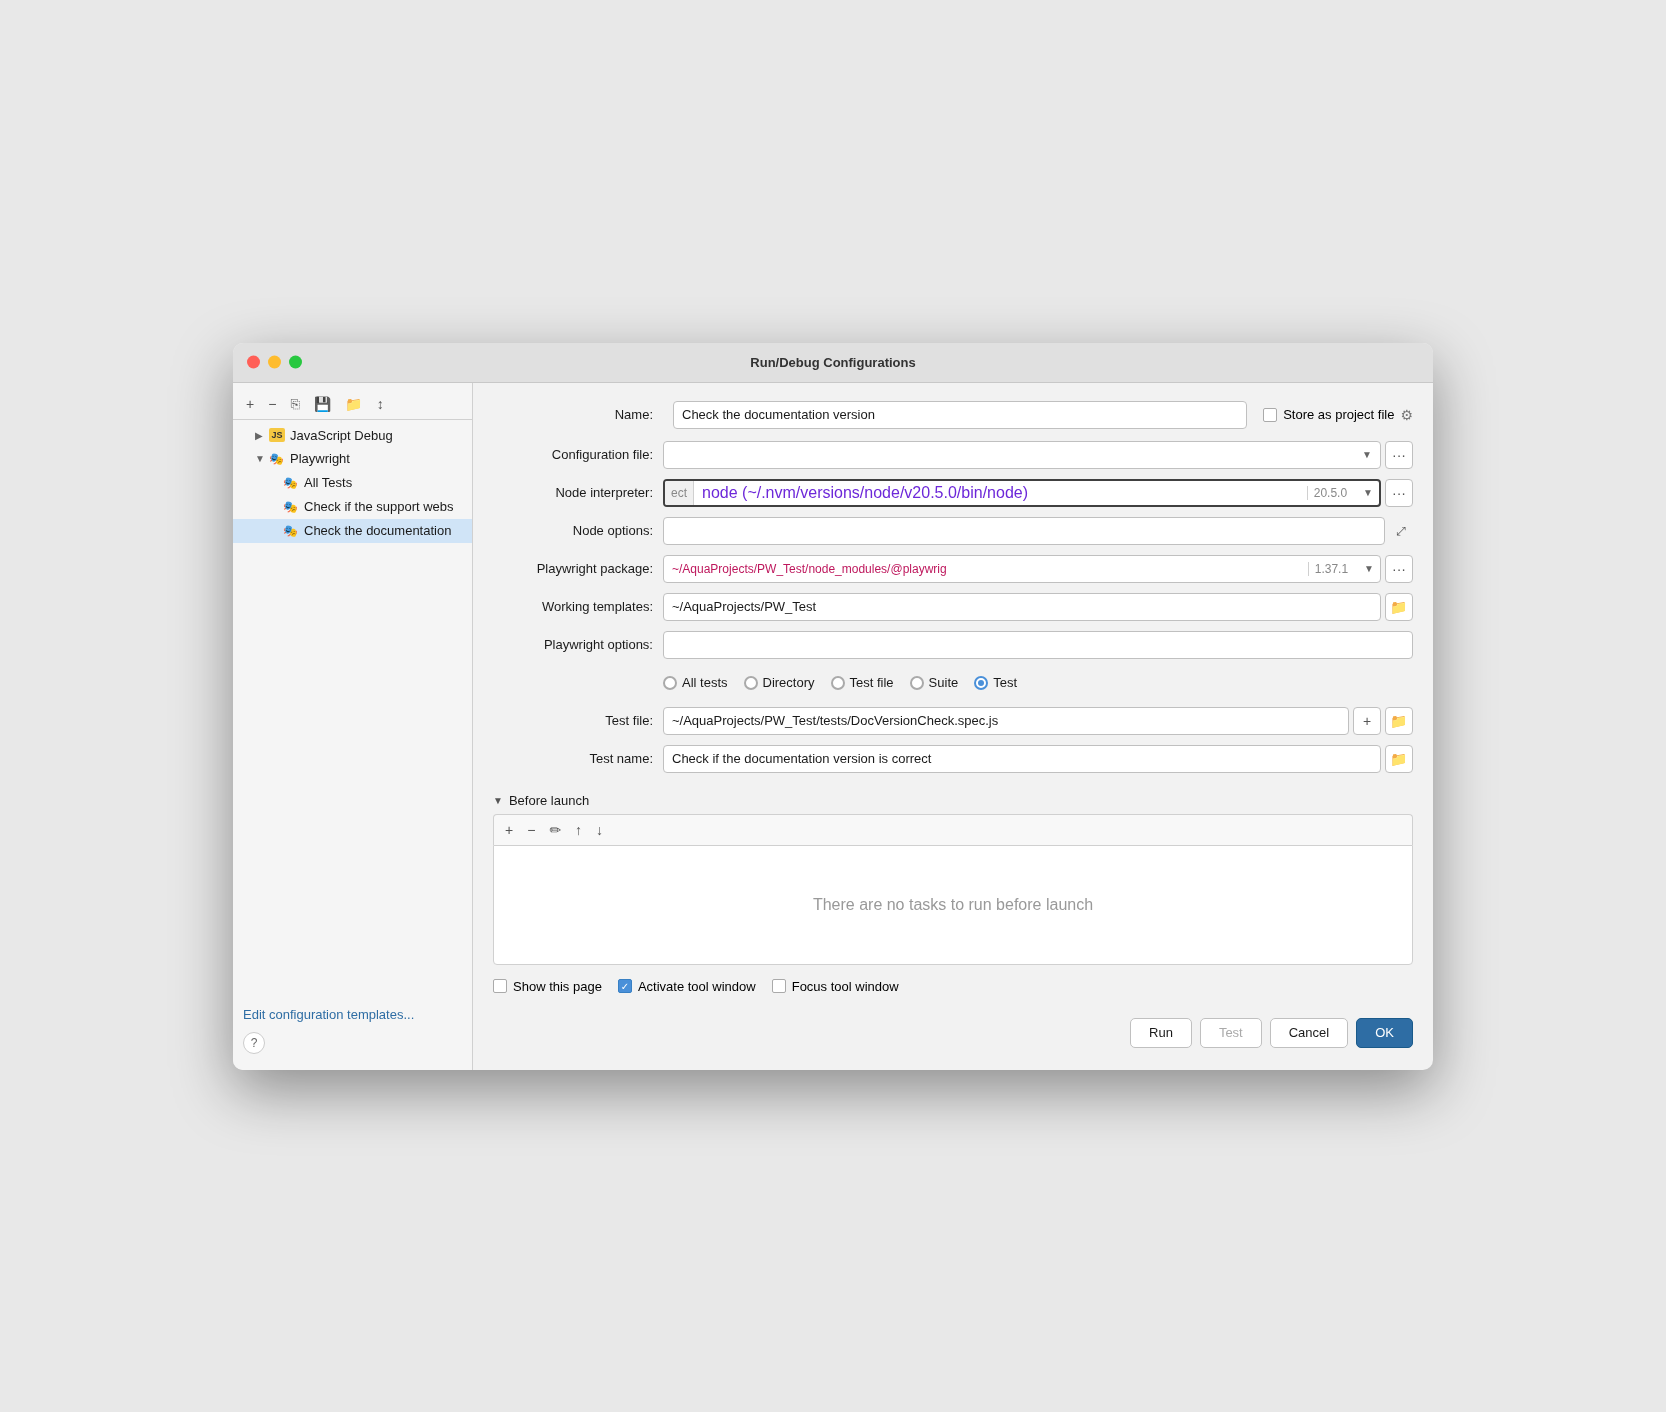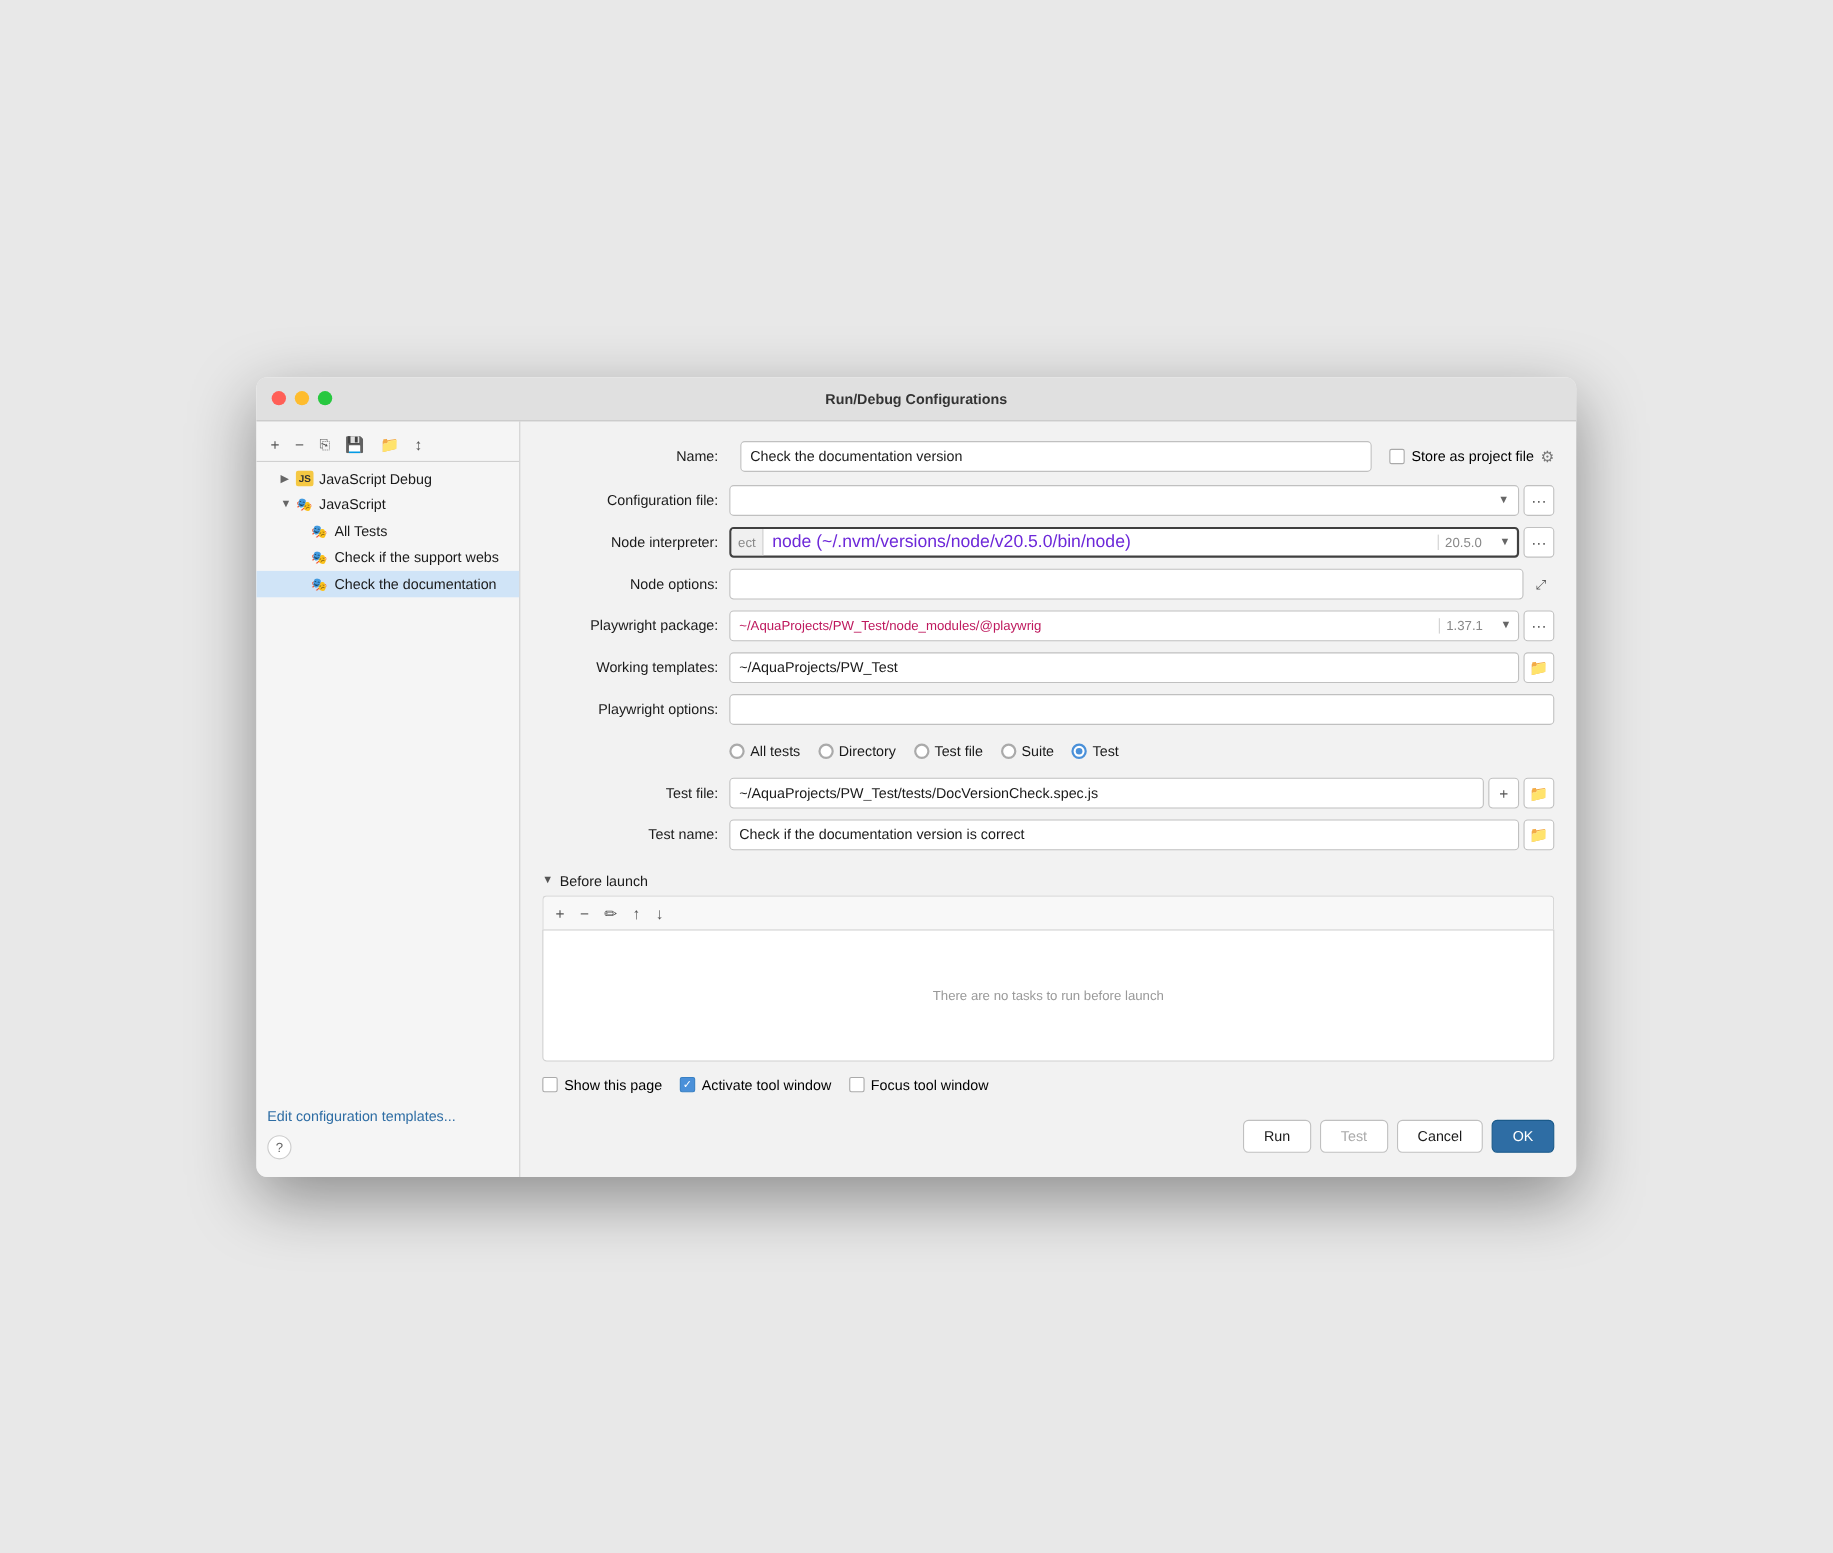--- a/index.html
+++ b/index.html
@@ -270,21 +270,21 @@
       border: 1px solid #d0d0d0;
       border-radius: 0 0 4px 4px;
       background: white;
       min-height: 120px;
       display: flex;
       align-items: center;
       justify-content: center;
     }
     .empty-text {
       color: #999;
-      font-size: 12px;
+      font-size: 16px;
     }
     .bottom-options {
       display: flex;
       align-items: center;
       gap: 16px;
       margin-top: 14px;
       margin-bottom: 14px;
     }
     .bottom-option {
       display: flex;
@@ -466,21 +466,21 @@
 
       <div class="sidebar-item indent1">
         <span class="arrow">▶</span>
         <span class="icon" style="background:#f5c842; color:#333; font-size:9px; font-weight:bold; border-radius:2px; width:16px; height:14px; flex-shrink:0; margin-right:5px; display:inline-flex; align-items:center; justify-content:center;">JS</span>
         <span class="sidebar-item-label">JavaScript Debug</span>
       </div>
 
       <div class="sidebar-item indent1">
         <span class="arrow">▼</span>
         <span class="icon">🎭</span>
-        <span class="sidebar-item-label">JavaScript</span>
+        <span class="sidebar-item-label">Playwright</span>
       </div>
 
       <div class="sidebar-item indent2">
         <span class="arrow" style="width:14px;"></span>
         <span class="icon">🎭</span>
         <span class="sidebar-item-label">All Tests</span>
       </div>
 
       <div class="sidebar-item indent2">
         <span class="arrow" style="width:14px;"></span>

